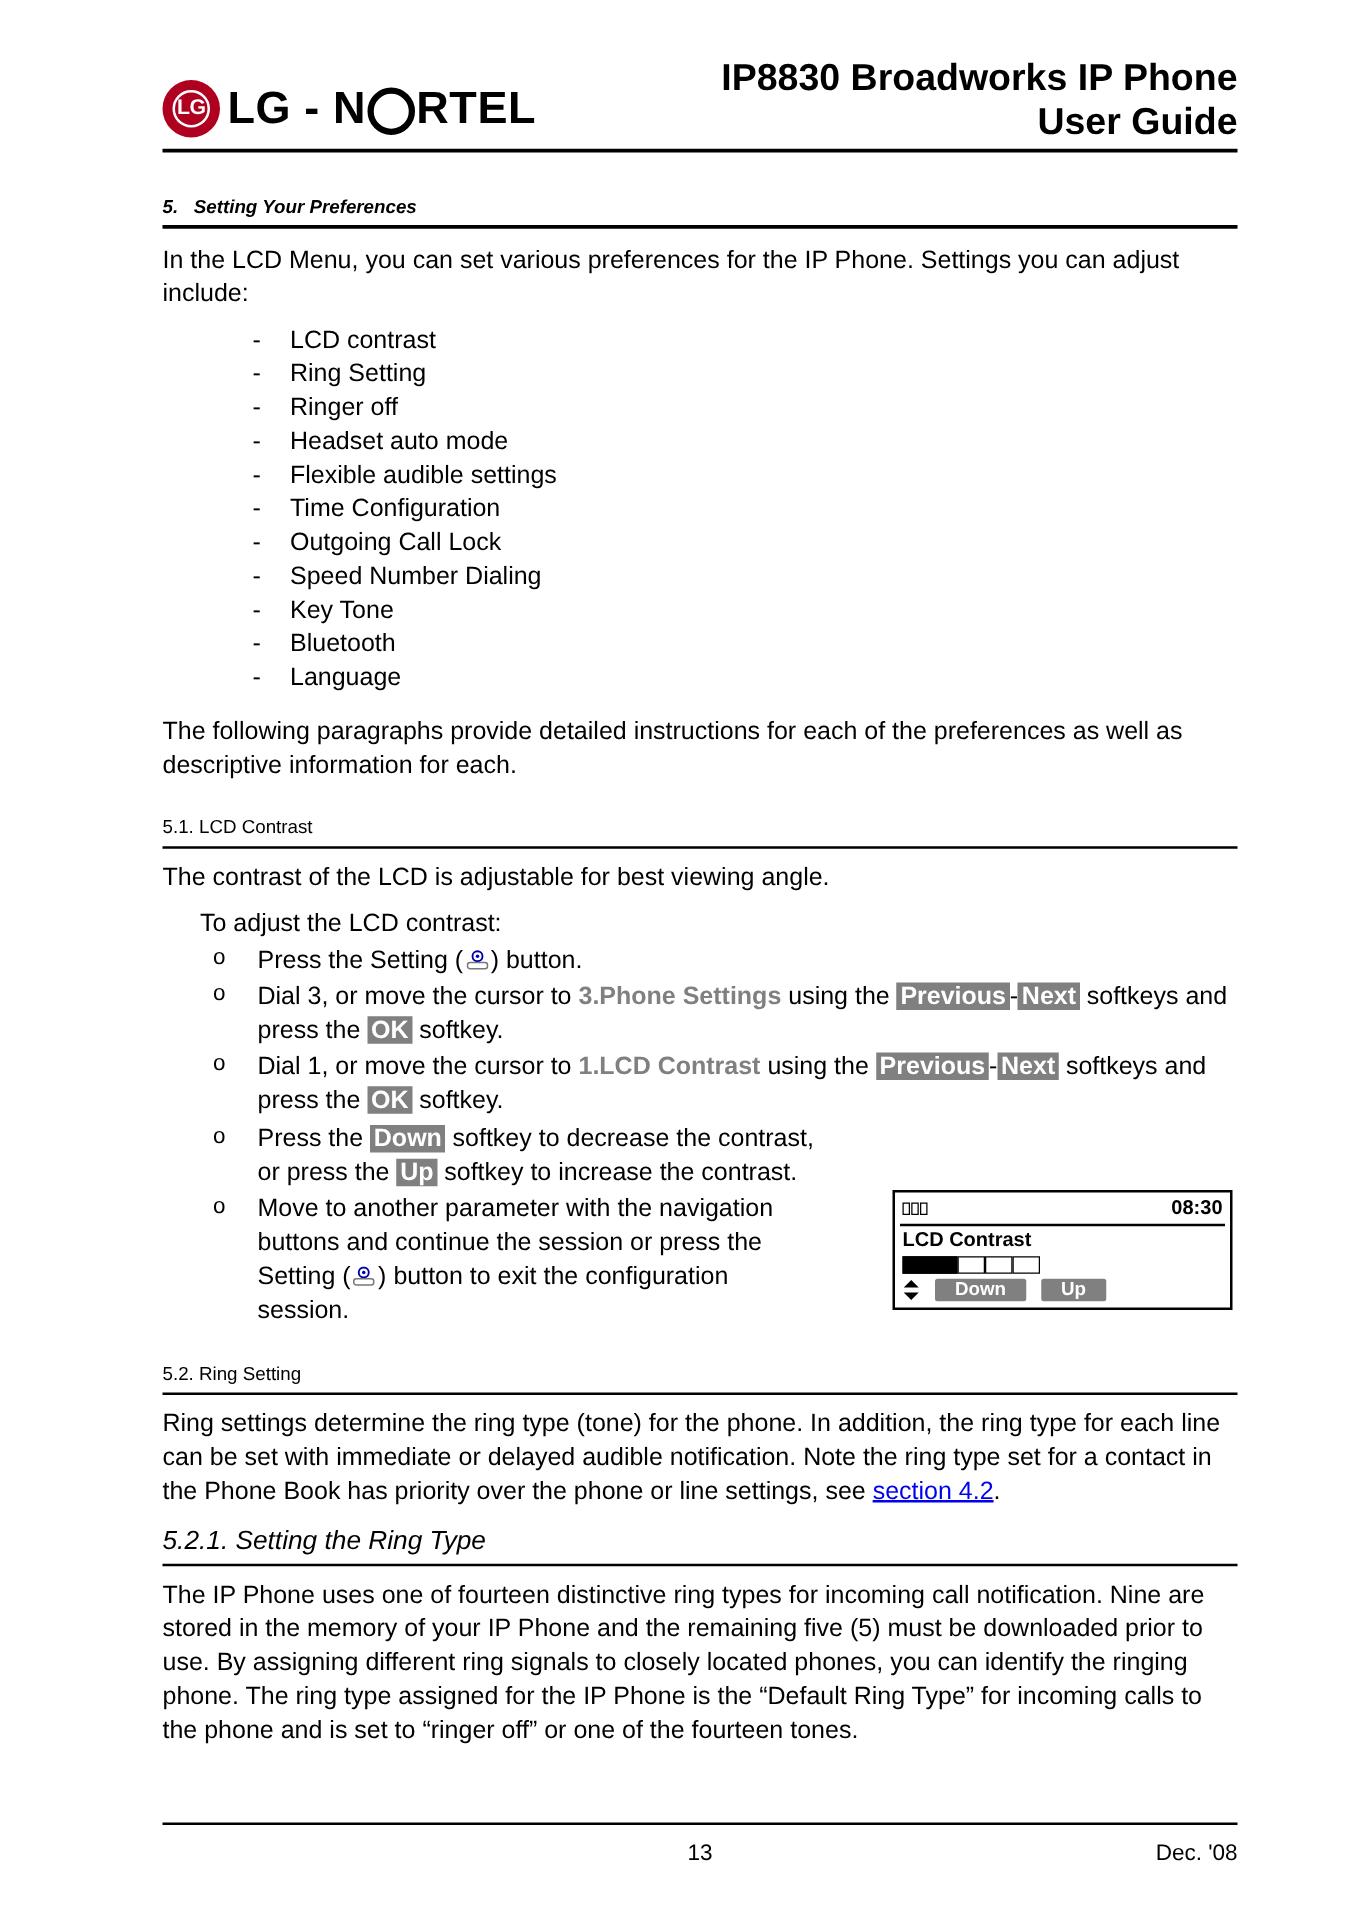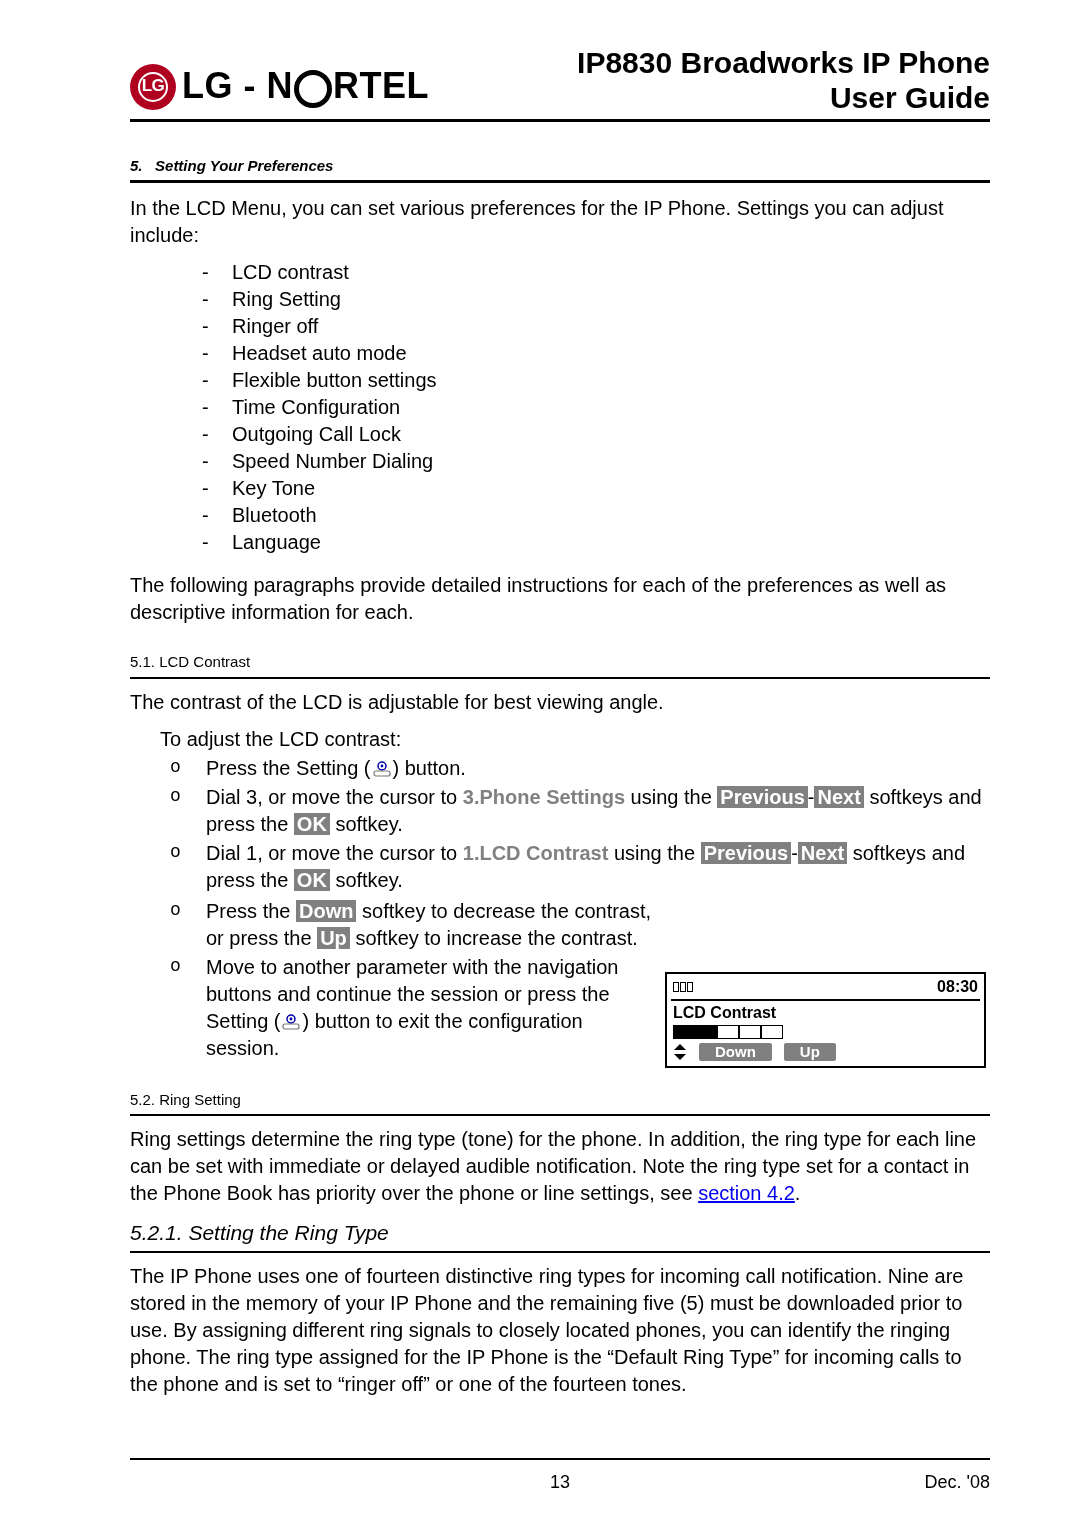--- a/index.html
+++ b/index.html
@@ -149,28 +149,27 @@
     vertical-align: -2px;
   }
   .settings-icon svg { display: block; }
   .link { color: #0000ee; text-decoration: underline; }
   .para { margin: 10px 0; }
   .indent { margin-left: 30px; }
   .lcd-display {
     position: absolute;
     right: 94px;
     top: 952px;
-    width: 321px;
+    width: 272px;
     border: 2px solid #000;
     font-family: Arial, sans-serif;
     font-size: 16px;
     background: #fff;
     padding: 2px 4px 4px 4px;
     box-sizing: border-box;
-    margin-top: 20px;
   }
   .lcd-top {
     display: flex;
     justify-content: space-between;
     border-bottom: 2px solid #000;
     padding: 0 2px 1px 2px;
     font-weight: bold;
   }
   .lcd-net {
     display: inline-flex;
@@ -267,21 +266,21 @@
     <span>5.</span>&nbsp;&nbsp;&nbsp;<span>Setting Your Preferences</span>
   </div>
 
   <div class="para">In the LCD Menu, you can set various preferences for the IP Phone.  Settings you can adjust include:</div>
 
   <ul class="dash">
     <li>LCD contrast</li>
     <li>Ring Setting</li>
     <li>Ringer off</li>
     <li>Headset auto mode</li>
-    <li>Flexible button settings</li>
+    <li>Flexible audible settings</li>
     <li>Time Configuration</li>
     <li>Outgoing Call Lock</li>
     <li>Speed Number Dialing</li>
     <li>Key Tone</li>
     <li>Bluetooth</li>
     <li>Language</li>
   </ul>
 
   <div class="para">The following paragraphs provide detailed instructions for each of the preferences as well as descriptive information for each.</div>
 

